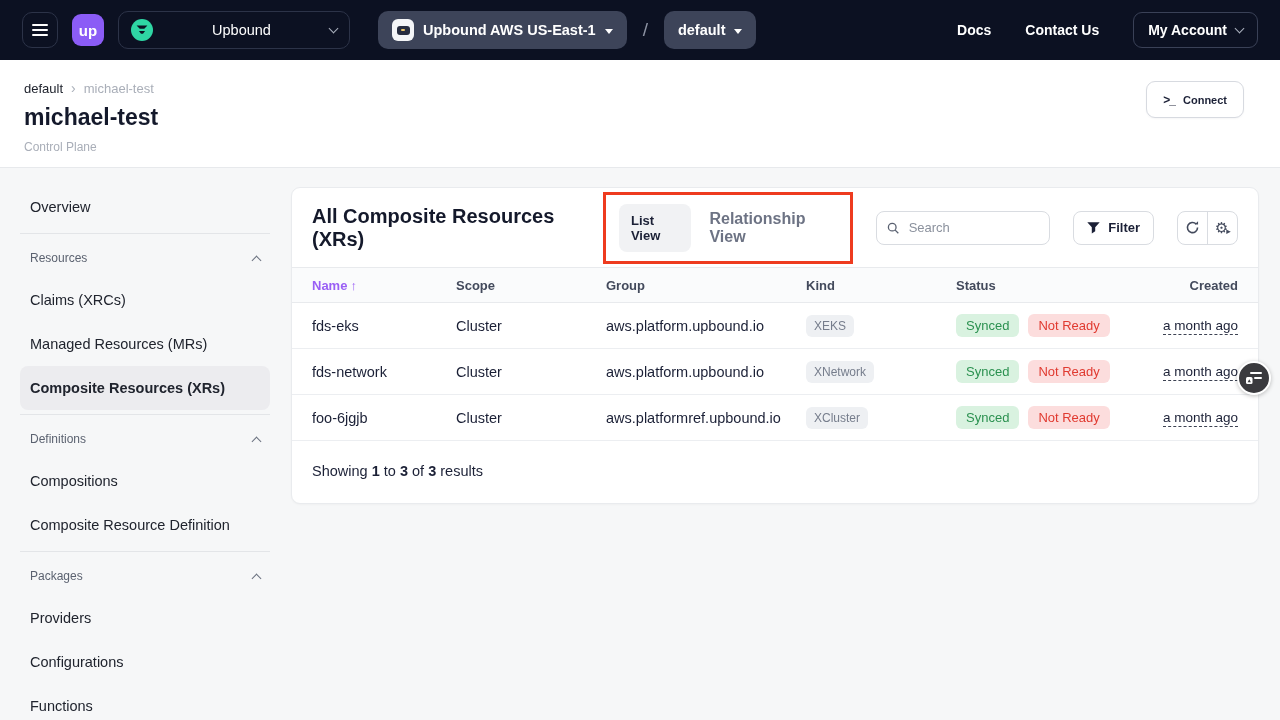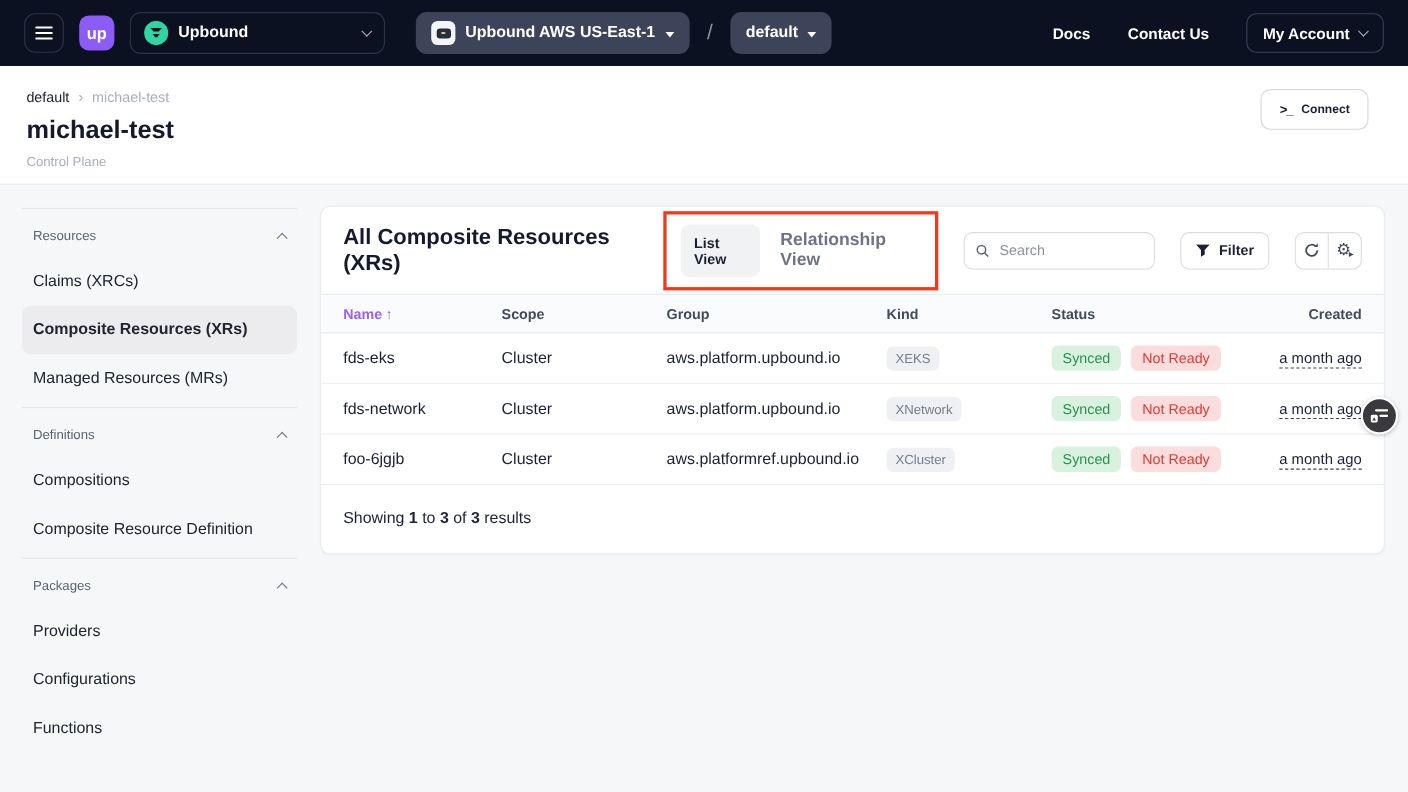--- a/index.html
+++ b/index.html
@@ -22,21 +22,21 @@
   .hamburger i { display:block; width:16px; height:2px; background:#fff; border-radius:1px; }
   .brand {
     width:32px; height:32px; background:#8b5cf6; border-radius:9px;
     display:flex; align-items:center; justify-content:center;
     color:#fff; font-weight:700; font-size:15px; letter-spacing:0;
   }
   .org-select {
     width:232px; height:38px; border:1px solid #2c3348; border-radius:10px;
     display:flex; align-items:center; padding:0 12px; gap:9px; color:#fff; cursor:pointer;
   }
-  .org-select .lbl { font-size:14.5px; font-weight:700; flex:1; }
+  .org-select .lbl { font-size:14.5px; font-weight:400; flex:1;text-align:center; }
   .chev {
     width:7px; height:7px; border-right:1.8px solid #aab0bd; border-bottom:1.8px solid #aab0bd;
     transform:rotate(45deg); margin-top:-4px; flex:none;
   }
   .nav-btn {
     height:38px; background:#3d4459; border-radius:10px; border:none;
     display:flex; align-items:center; padding:0 14px; gap:9px; color:#fff; cursor:pointer;
     font-weight:700; font-size:14.5px; font-family:inherit;
   }
   .tri { width:0; height:0; border-left:4.5px solid transparent; border-right:4.5px solid transparent; border-top:5.5px solid #fff; margin-top:2px; }
@@ -215,29 +215,30 @@
   </div>
   <div class="page-title">michael-test</div>
   <div class="page-sub">Control Plane</div>
   <button class="connect-btn">
     <span class="term-ic">&gt;_</span>
     <span class="lbl">Connect</span>
   </button>
 </div>
 
 <div class="sidebar">
+  <div class="side-item">Overview</div>
   <div class="side-divider"></div>
 
   <div class="side-section">
     <span>Resources</span>
     <span class="chev-up"></span>
   </div>
   <div class="side-item">Claims (XRCs)</div>
+  <div class="side-item">Managed Resources (MRs)</div>
   <div class="side-item active">Composite Resources (XRs)</div>
-  <div class="side-item">Managed Resources (MRs)</div>
   <div class="side-divider"></div>
 
   <div class="side-section">
     <span>Definitions</span>
     <span class="chev-up"></span>
   </div>
   <div class="side-item">Compositions</div>
   <div class="side-item">Composite Resource Definition</div>
   <div class="side-divider"></div>
 

